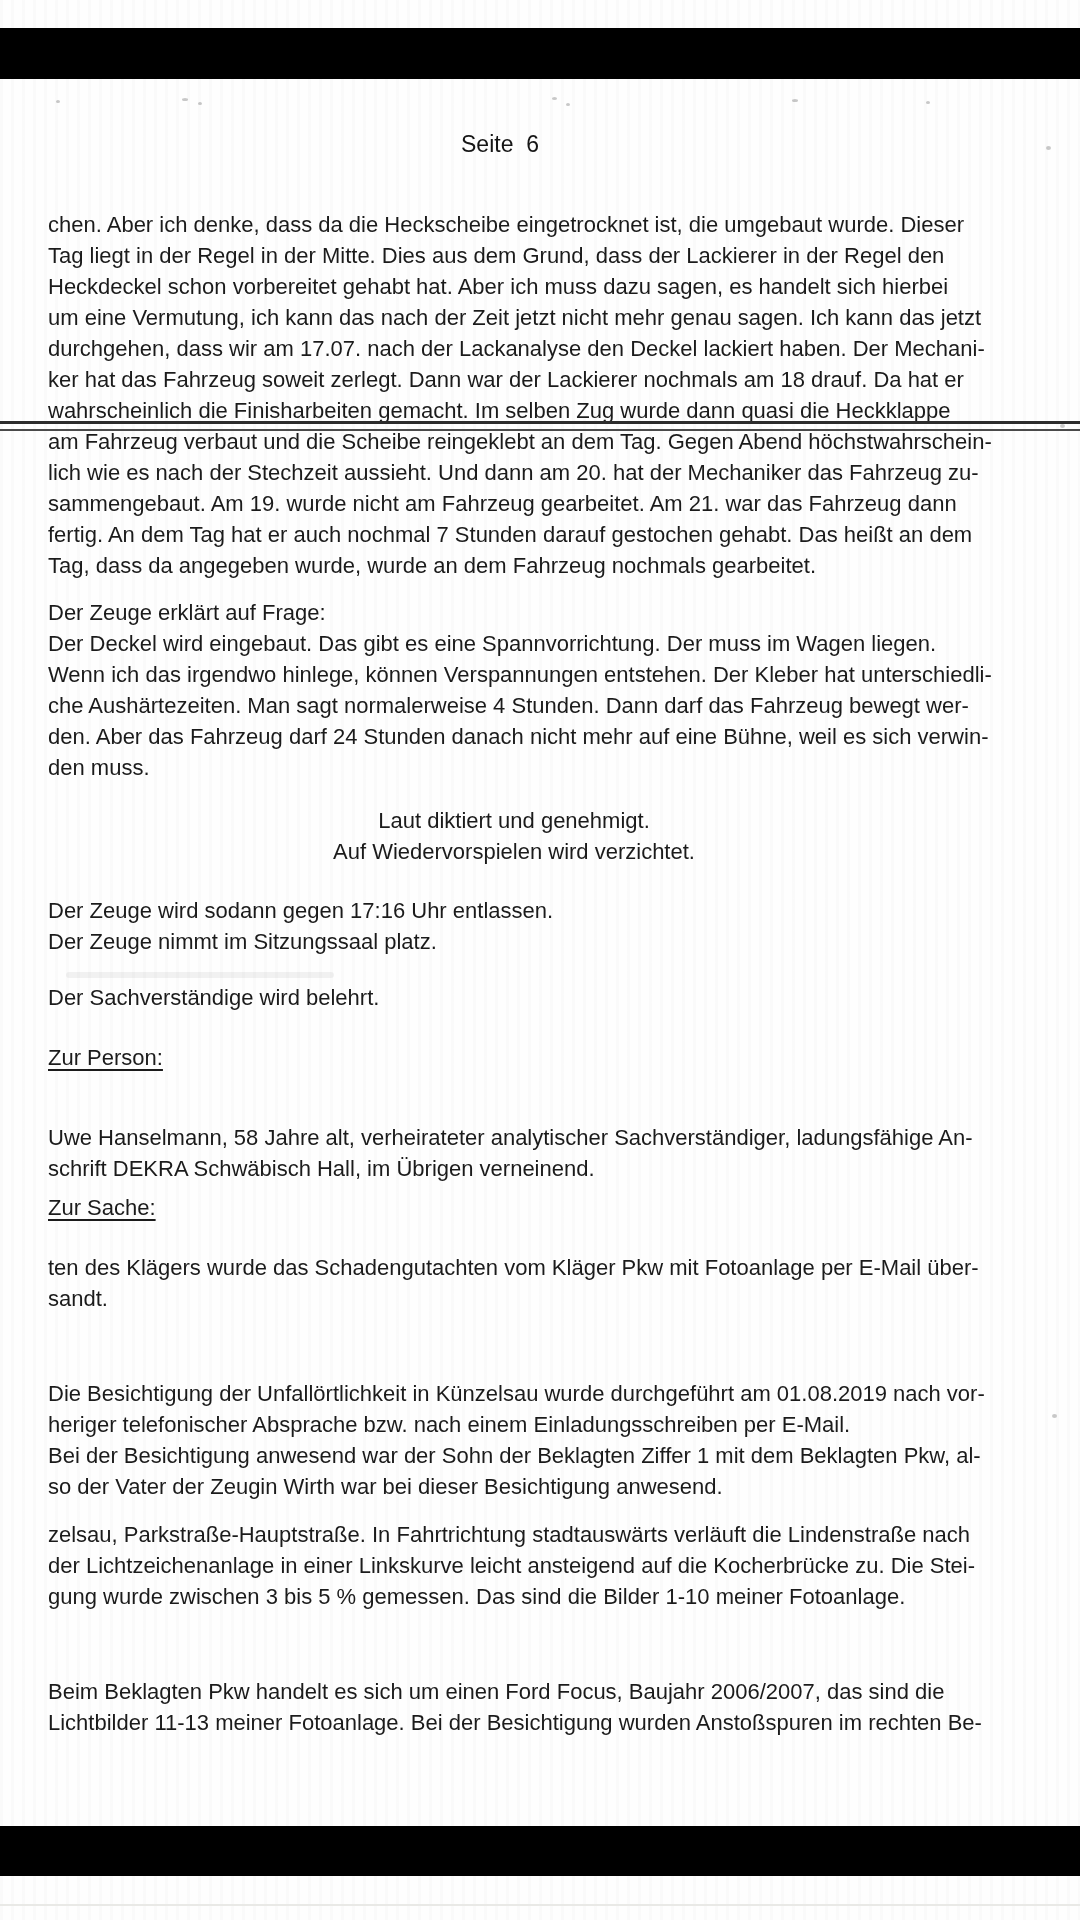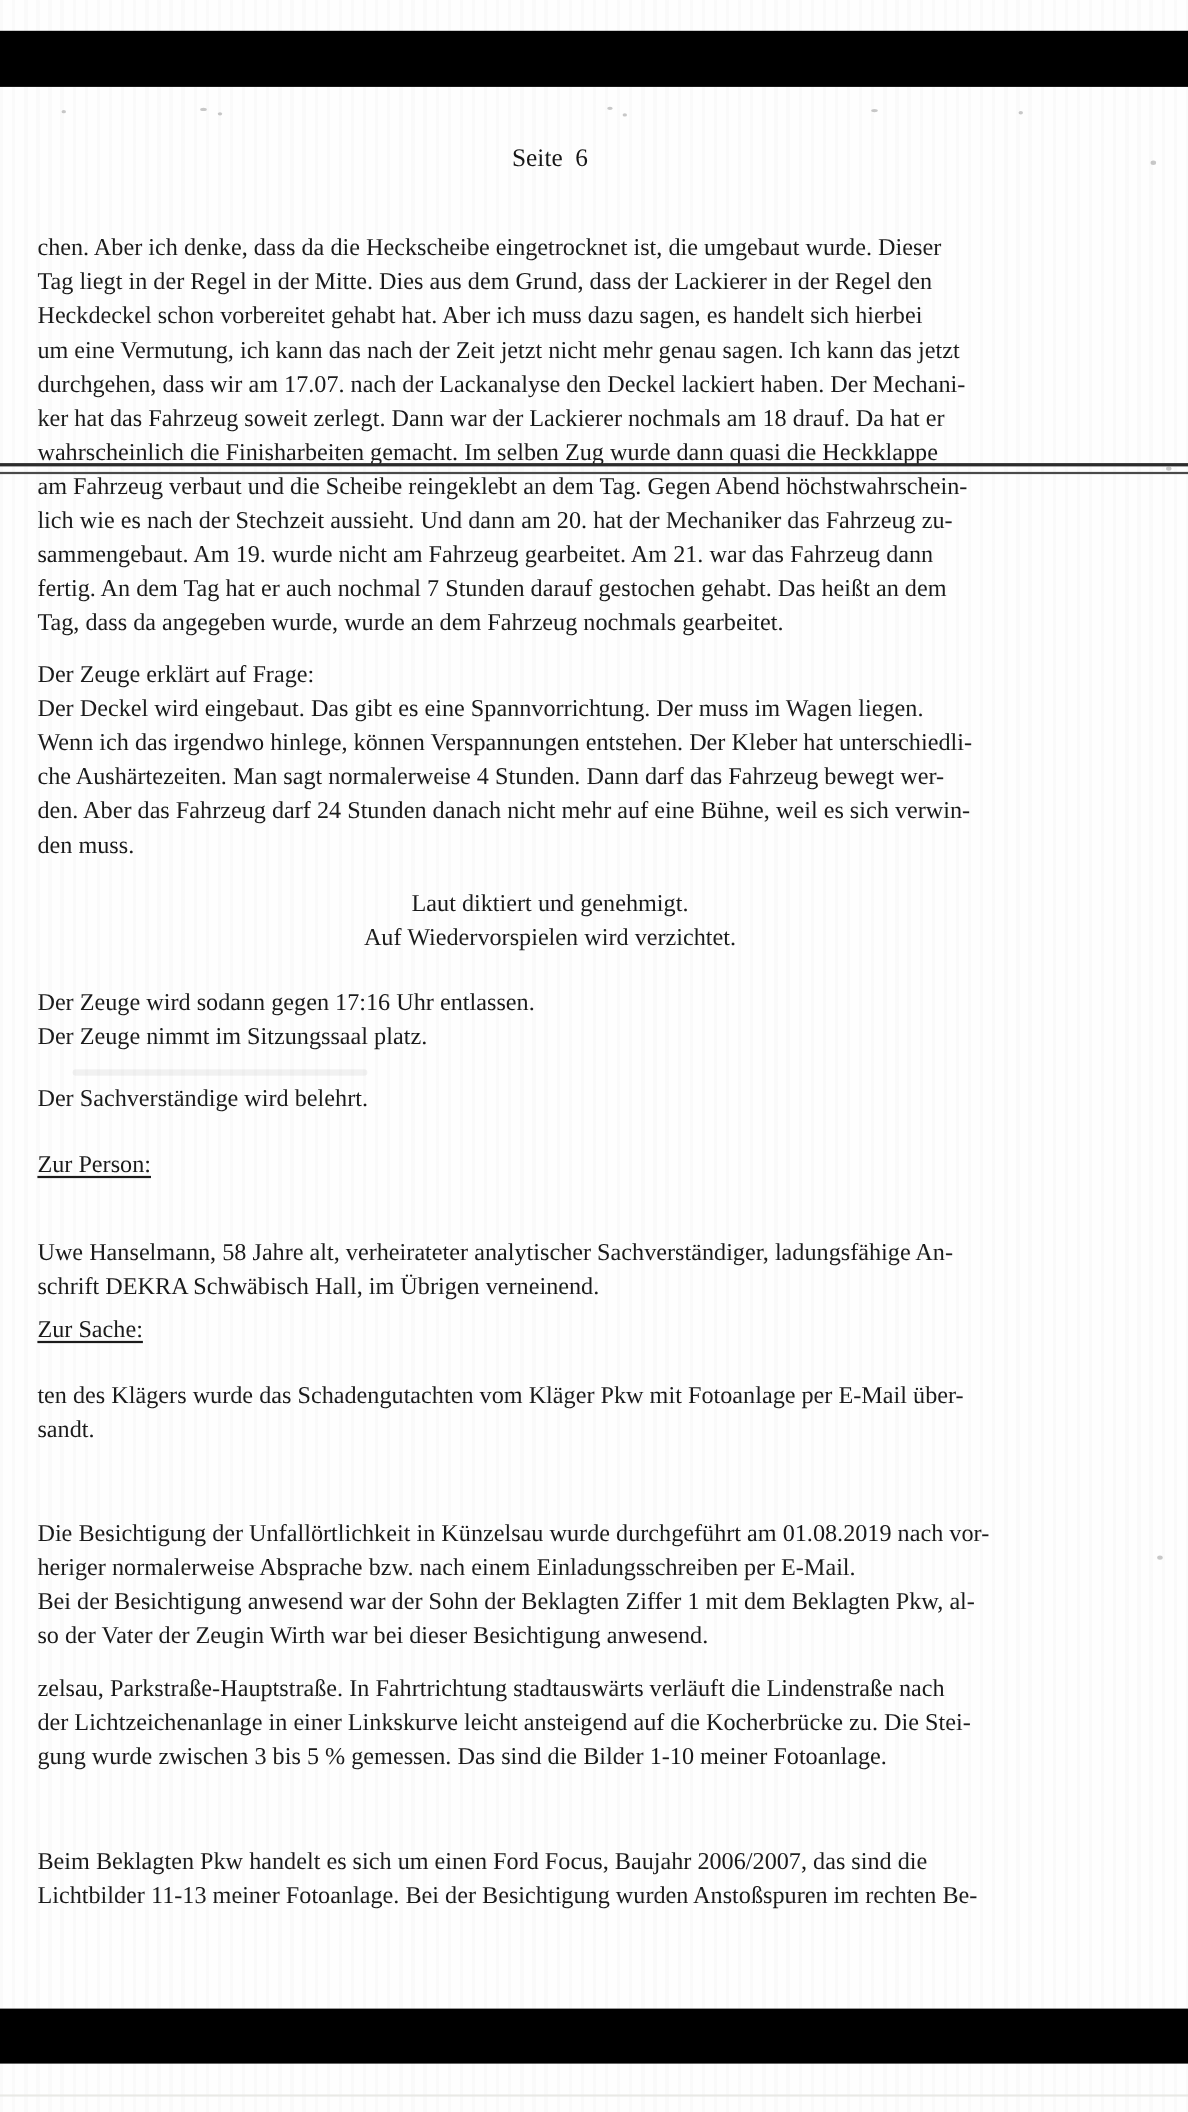--- a/index.html
+++ b/index.html
@@ -6,21 +6,21 @@
     margin: 0;
     padding: 0;
     background: #ffffff;
   }
   #page {
     position: relative;
     width: 1080px;
     height: 1920px;
     background: #fefefe;
     overflow: hidden;
-    font-family: Liberation Serif, serif;
+    font-family: Liberation Sans, sans-serif;
     color: #1b1b1b;
   }
   
   #page::before {
     content: "";
     position: absolute;
     inset: 0;
     background: repeating-linear-gradient(90deg,
       rgba(0,0,0,0.015) 0px, rgba(0,0,0,0.015) 3px,
       rgba(0,0,0,0) 3px, rgba(0,0,0,0) 11px);
@@ -45,21 +45,21 @@
   .page-number {
     position: absolute;
     top: 131px;
     left: 0;
     width: 1000px;
     text-align: center;
     font-size: 23px;
     white-space: pre;
     color: #161616;
   }
-  .content { position: absolute; inset: 0; }
+  .content { position: absolute; inset: 0; margin-left: 14px; }
   .para {
     position: absolute;
     left: 34px;
     width: 1000px;
     font-size: 22px;
     line-height: 31px;
     letter-spacing: 0px;
   }
   .para .line { white-space: pre; }
   .para.centered {
@@ -157,21 +157,21 @@
         <div class="line">Uwe Hanselmann, 58 Jahre alt, verheirateter analytischer Sachverständiger, ladungsfähige An-</div>
         <div class="line">schrift DEKRA Schwäbisch Hall, im Übrigen verneinend.</div>
       </div>
       <div class="para underlined"><div class="line">Zur Sache:</div></div>
       <div class="para">
         <div class="line">ten des Klägers wurde das Schadengutachten vom Kläger Pkw mit Fotoanlage per E-Mail über-</div>
         <div class="line">sandt.</div>
       </div>
       <div class="para">
         <div class="line">Die Besichtigung der Unfallörtlichkeit in Künzelsau wurde durchgeführt am 01.08.2019 nach vor-</div>
-        <div class="line">heriger normalerweise Absprache bzw. nach einem Einladungsschreiben per E-Mail.</div>
+        <div class="line">heriger telefonischer Absprache bzw. nach einem Einladungsschreiben per E-Mail.</div>
         <div class="line">Bei der Besichtigung anwesend war der Sohn der Beklagten Ziffer 1 mit dem Beklagten Pkw, al-</div>
         <div class="line">so der Vater der Zeugin Wirth war bei dieser Besichtigung anwesend.</div>
       </div>
       <div class="para">
         <div class="line">zelsau, Parkstraße-Hauptstraße. In Fahrtrichtung stadtauswärts verläuft die Lindenstraße nach</div>
         <div class="line">der Lichtzeichenanlage in einer Linkskurve leicht ansteigend auf die Kocherbrücke zu. Die Stei-</div>
         <div class="line">gung wurde zwischen 3 bis 5 % gemessen. Das sind die Bilder 1-10 meiner Fotoanlage.</div>
       </div>
       <div class="para">
         <div class="line">Beim Beklagten Pkw handelt es sich um einen Ford Focus, Baujahr 2006/2007, das sind die</div>

